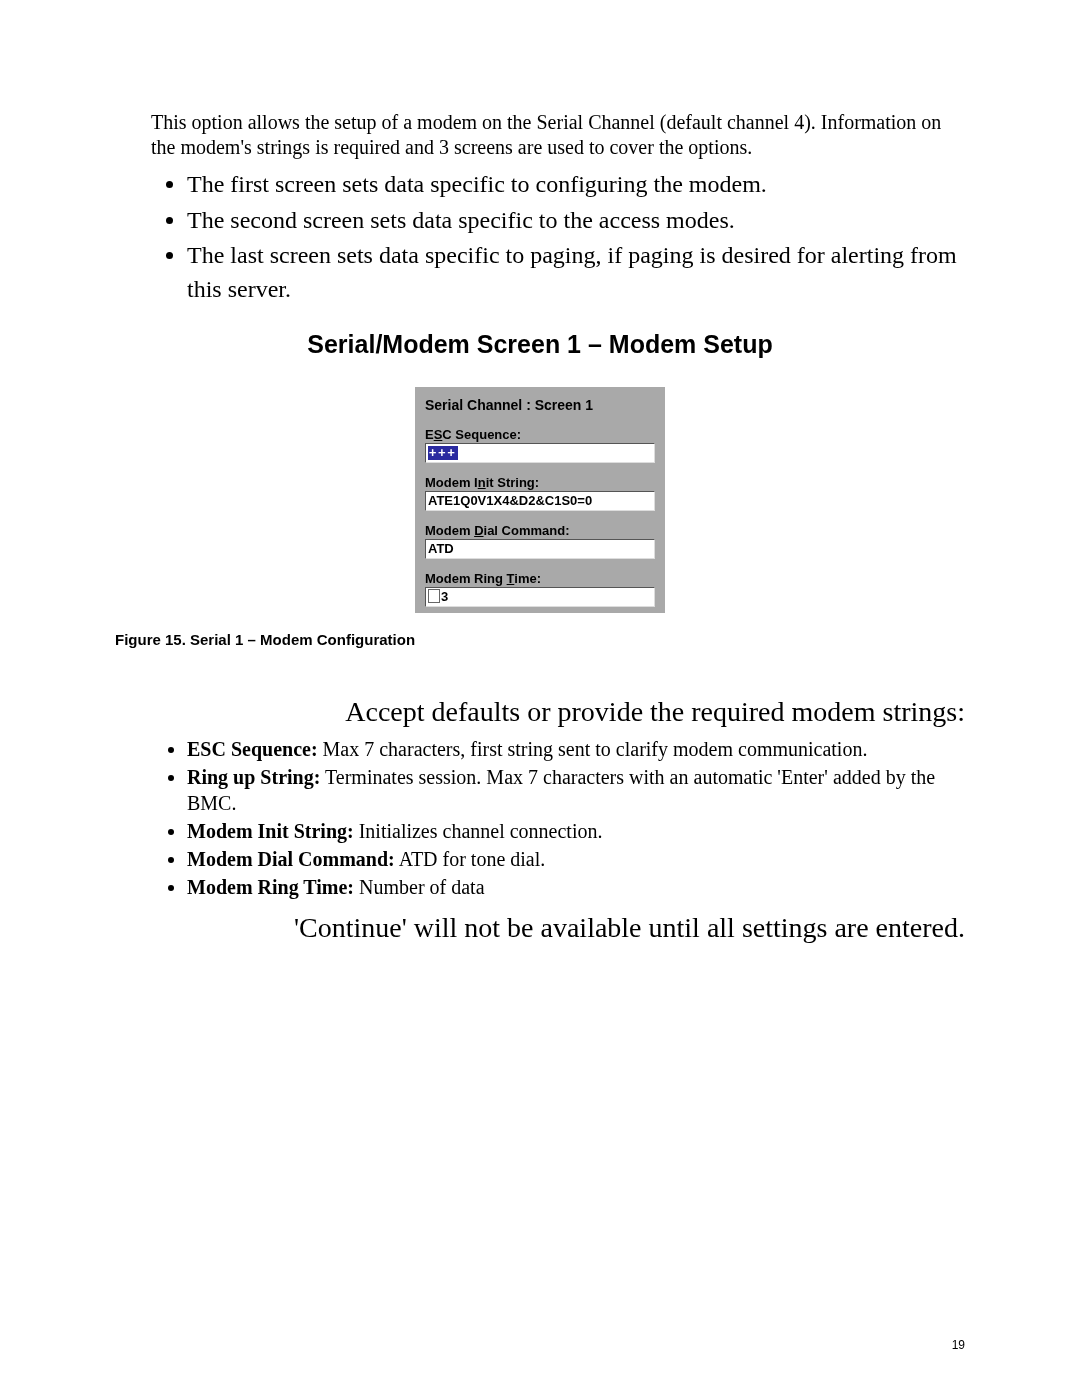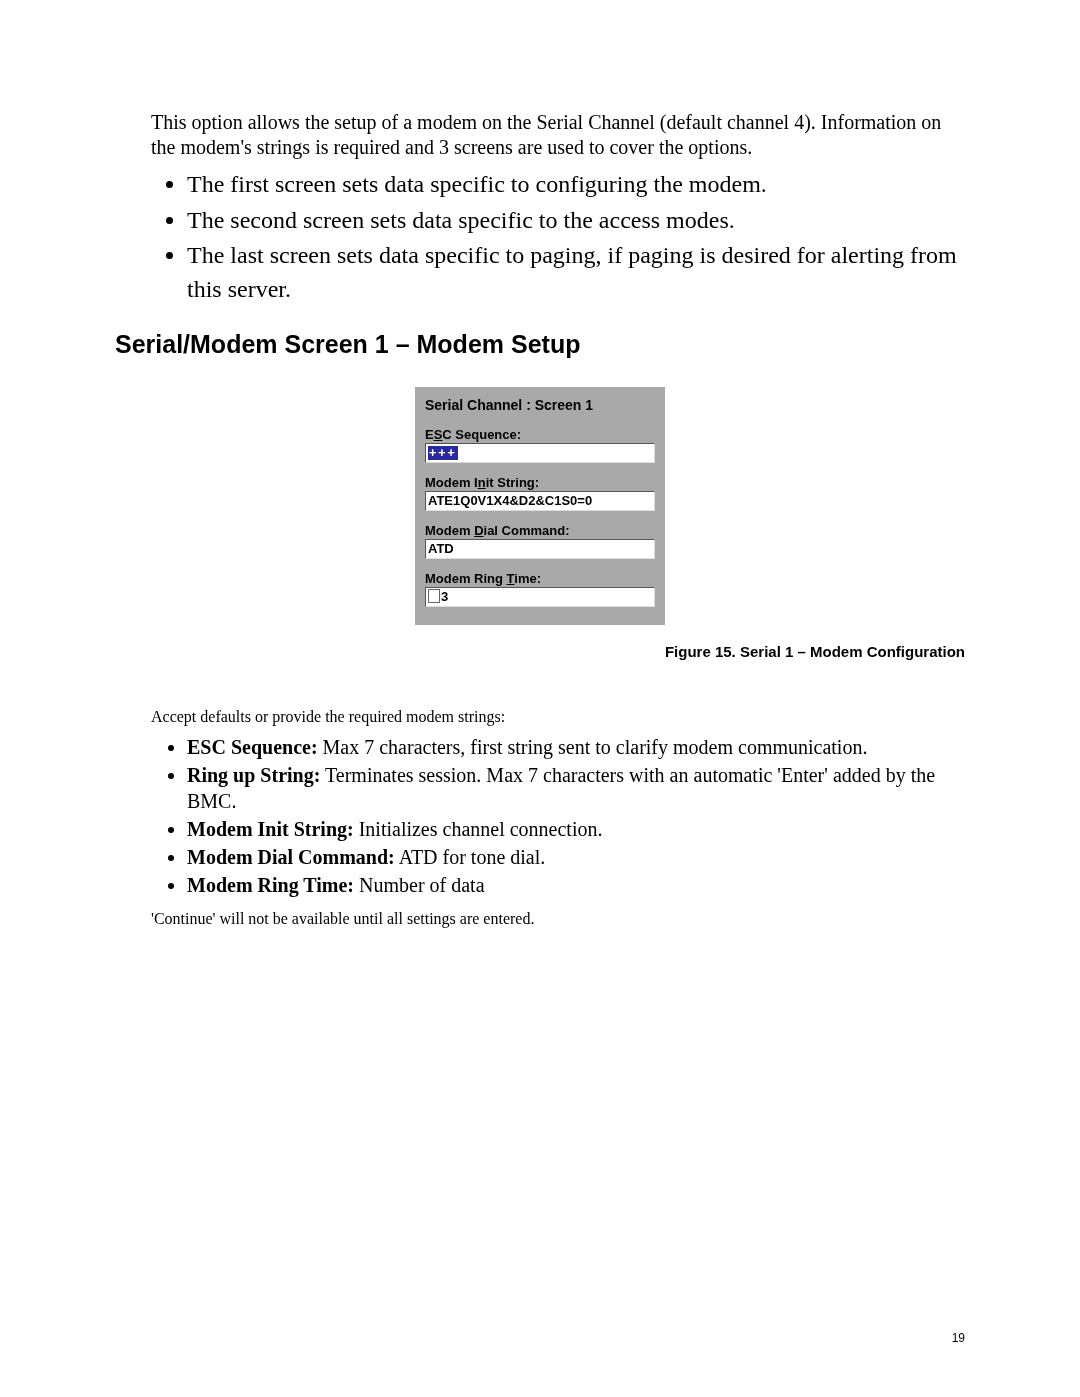--- a/index.html
+++ b/index.html
@@ -35,29 +35,30 @@
     line-height: 1.4;
   }
   ul.intro-list li {
     margin-bottom: 2px;
   }
   h2.sub-heading {
     font-family: Arial, Helvetica, sans-serif;
     font-weight: bold;
     font-size: 25px;
     margin: 20px 0 28px 0;
+    text-align: center;
   }
   .dialog-wrap {
     text-align: center;
   }
   .dialog {
     display: inline-block;
     background: #a9a9a9;
     width: 250px;
-    padding: 10px 10px 18px 10px;
+    padding: 10px 10px 6px 10px;
     text-align: left;
     font-family: "Lucida Sans", Arial, Helvetica, sans-serif;
     font-size: 13px;
     color: #000;
     box-sizing: border-box;
   }
   .dialog .dlg-title {
     font-weight: bold;
     margin-bottom: 14px;
     font-size: 14px;
@@ -103,43 +104,44 @@
     height: 12px;
     border: 1px solid #666;
     background: #fff;
     margin-right: 1px;
     vertical-align: -2px;
   }
   .caption {
     font-family: Arial, Helvetica, sans-serif;
     font-weight: bold;
     font-size: 15px;
+    text-align: left;
+    margin: 18px 0 48px 0;
+  }
+  .body-text {
+    font-size: 28px;
+    margin: 0 0 8px 36px;
     text-align: right;
-    margin: 18px 0 48px 0;
-  }
-  .body-text {
-    font-size: 16px;
-    margin: 0 0 8px 36px;
   }
   ul.def-list {
     margin: 4px 0 12px 36px;
     padding-left: 36px;
     font-size: 20px;
     line-height: 1.3;
   }
   ul.def-list li {
     margin-bottom: 2px;
   }
   ul.def-list li .term {
     font-weight: bold;
   }
   .page-number {
     position: absolute;
     right: 115px;
-    bottom: 52px;
+    bottom: 45px;
     font-family: Arial, Helvetica, sans-serif;
     font-size: 12px;
   }
 </style>
 </head>
 <body>
 
 <div class="page">
 
 

